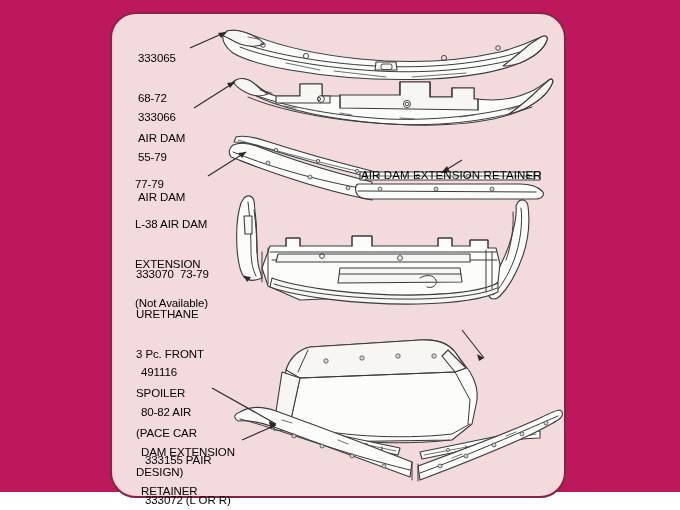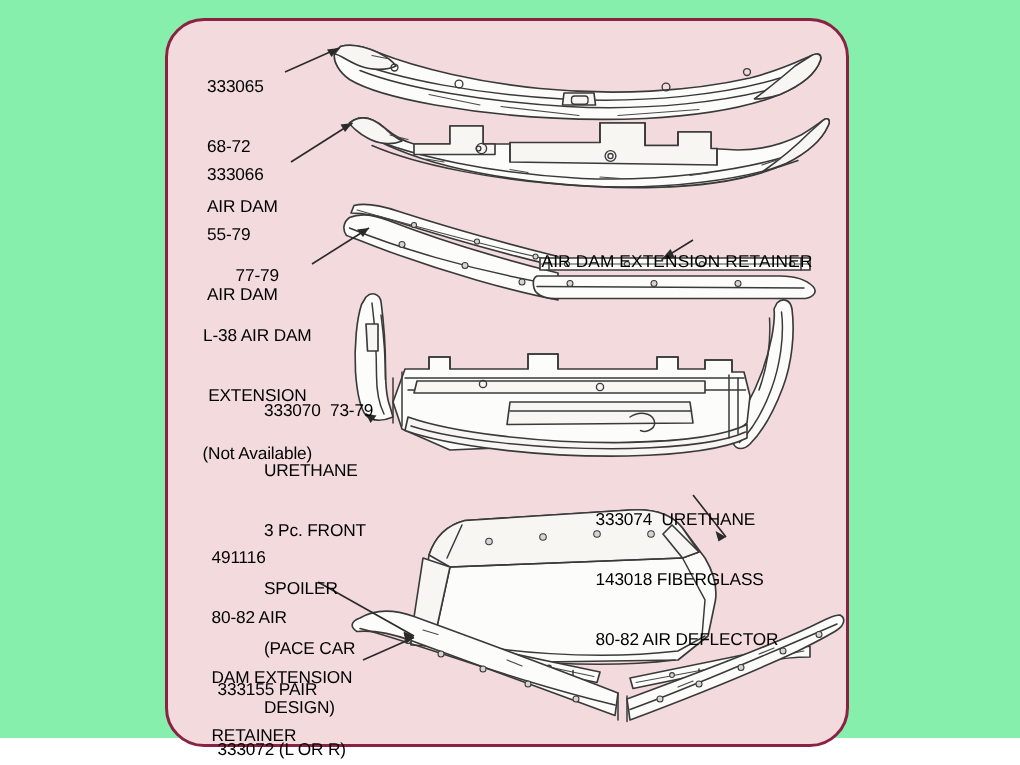--- a/index.html
+++ b/index.html
@@ -7,21 +7,21 @@
   html, body {
     margin: 0; padding: 0;
     width: 680px; height: 510px;
     background: #ffffff;
     font-family: "Liberation Sans", sans-serif;
     overflow: hidden;
   }
   #page {
     position: relative;
     width: 680px; height: 492px;
-    background: #86efac;
+    background: #be185d;
   }
   #panel {
     position: absolute;
     left: 110px; top: 12px;
     width: 456px; height: 486px;
     background: #f2dadd;
     border: 2px solid #8b2243;
     border-radius: 26px;
     overflow: hidden;
   }
@@ -338,45 +338,40 @@
     <div>68-72</div>
     <div>AIR DAM</div>
   </div>
 
   <div class="lbl" style="left:138px; top:85px;">
     <div>333066</div>
     <div>55-79</div>
     <div>AIR DAM</div>
   </div>
 
-  <div class="lbl" style="left:135px; top:152px;text-align:center;">
+  <div class="lbl" style="left:135px; top:152px;">
     <div>77-79</div>
     <div>L-38 AIR DAM</div>
     <div>EXTENSION</div>
     <div>(Not Available)</div>
   </div>
 
   <div class="lbl wide" style="left:361px; top:143px;">
     <div>AIR DAM EXTENSION RETAINER</div>
   </div>
 
-  <div class="lbl" style="left:136px; top:242px;margin-left:40px;">
+  <div class="lbl" style="left:136px; top:242px;">
     <div>333070  73-79</div>
     <div>URETHANE</div>
     <div>3 Pc. FRONT</div>
     <div>SPOILER</div>
     <div>(PACE CAR</div>
     <div>DESIGN)</div>
   </div>
 
-  <div class="lbl" style="left:397px; top:315px;">
-    <div>333074  URETHANE</div>
-    <div>143018 FIBERGLASS</div>
-    <div>80-82 AIR DEFLECTOR</div>
-  </div>
 
   <div class="lbl" style="left:141px; top:340px;">
     <div>491116</div>
     <div>80-82 AIR</div>
     <div>DAM EXTENSION</div>
     <div>RETAINER</div>
     
   </div>
 
   <div class="lbl" style="left:145px; top:428px;">

